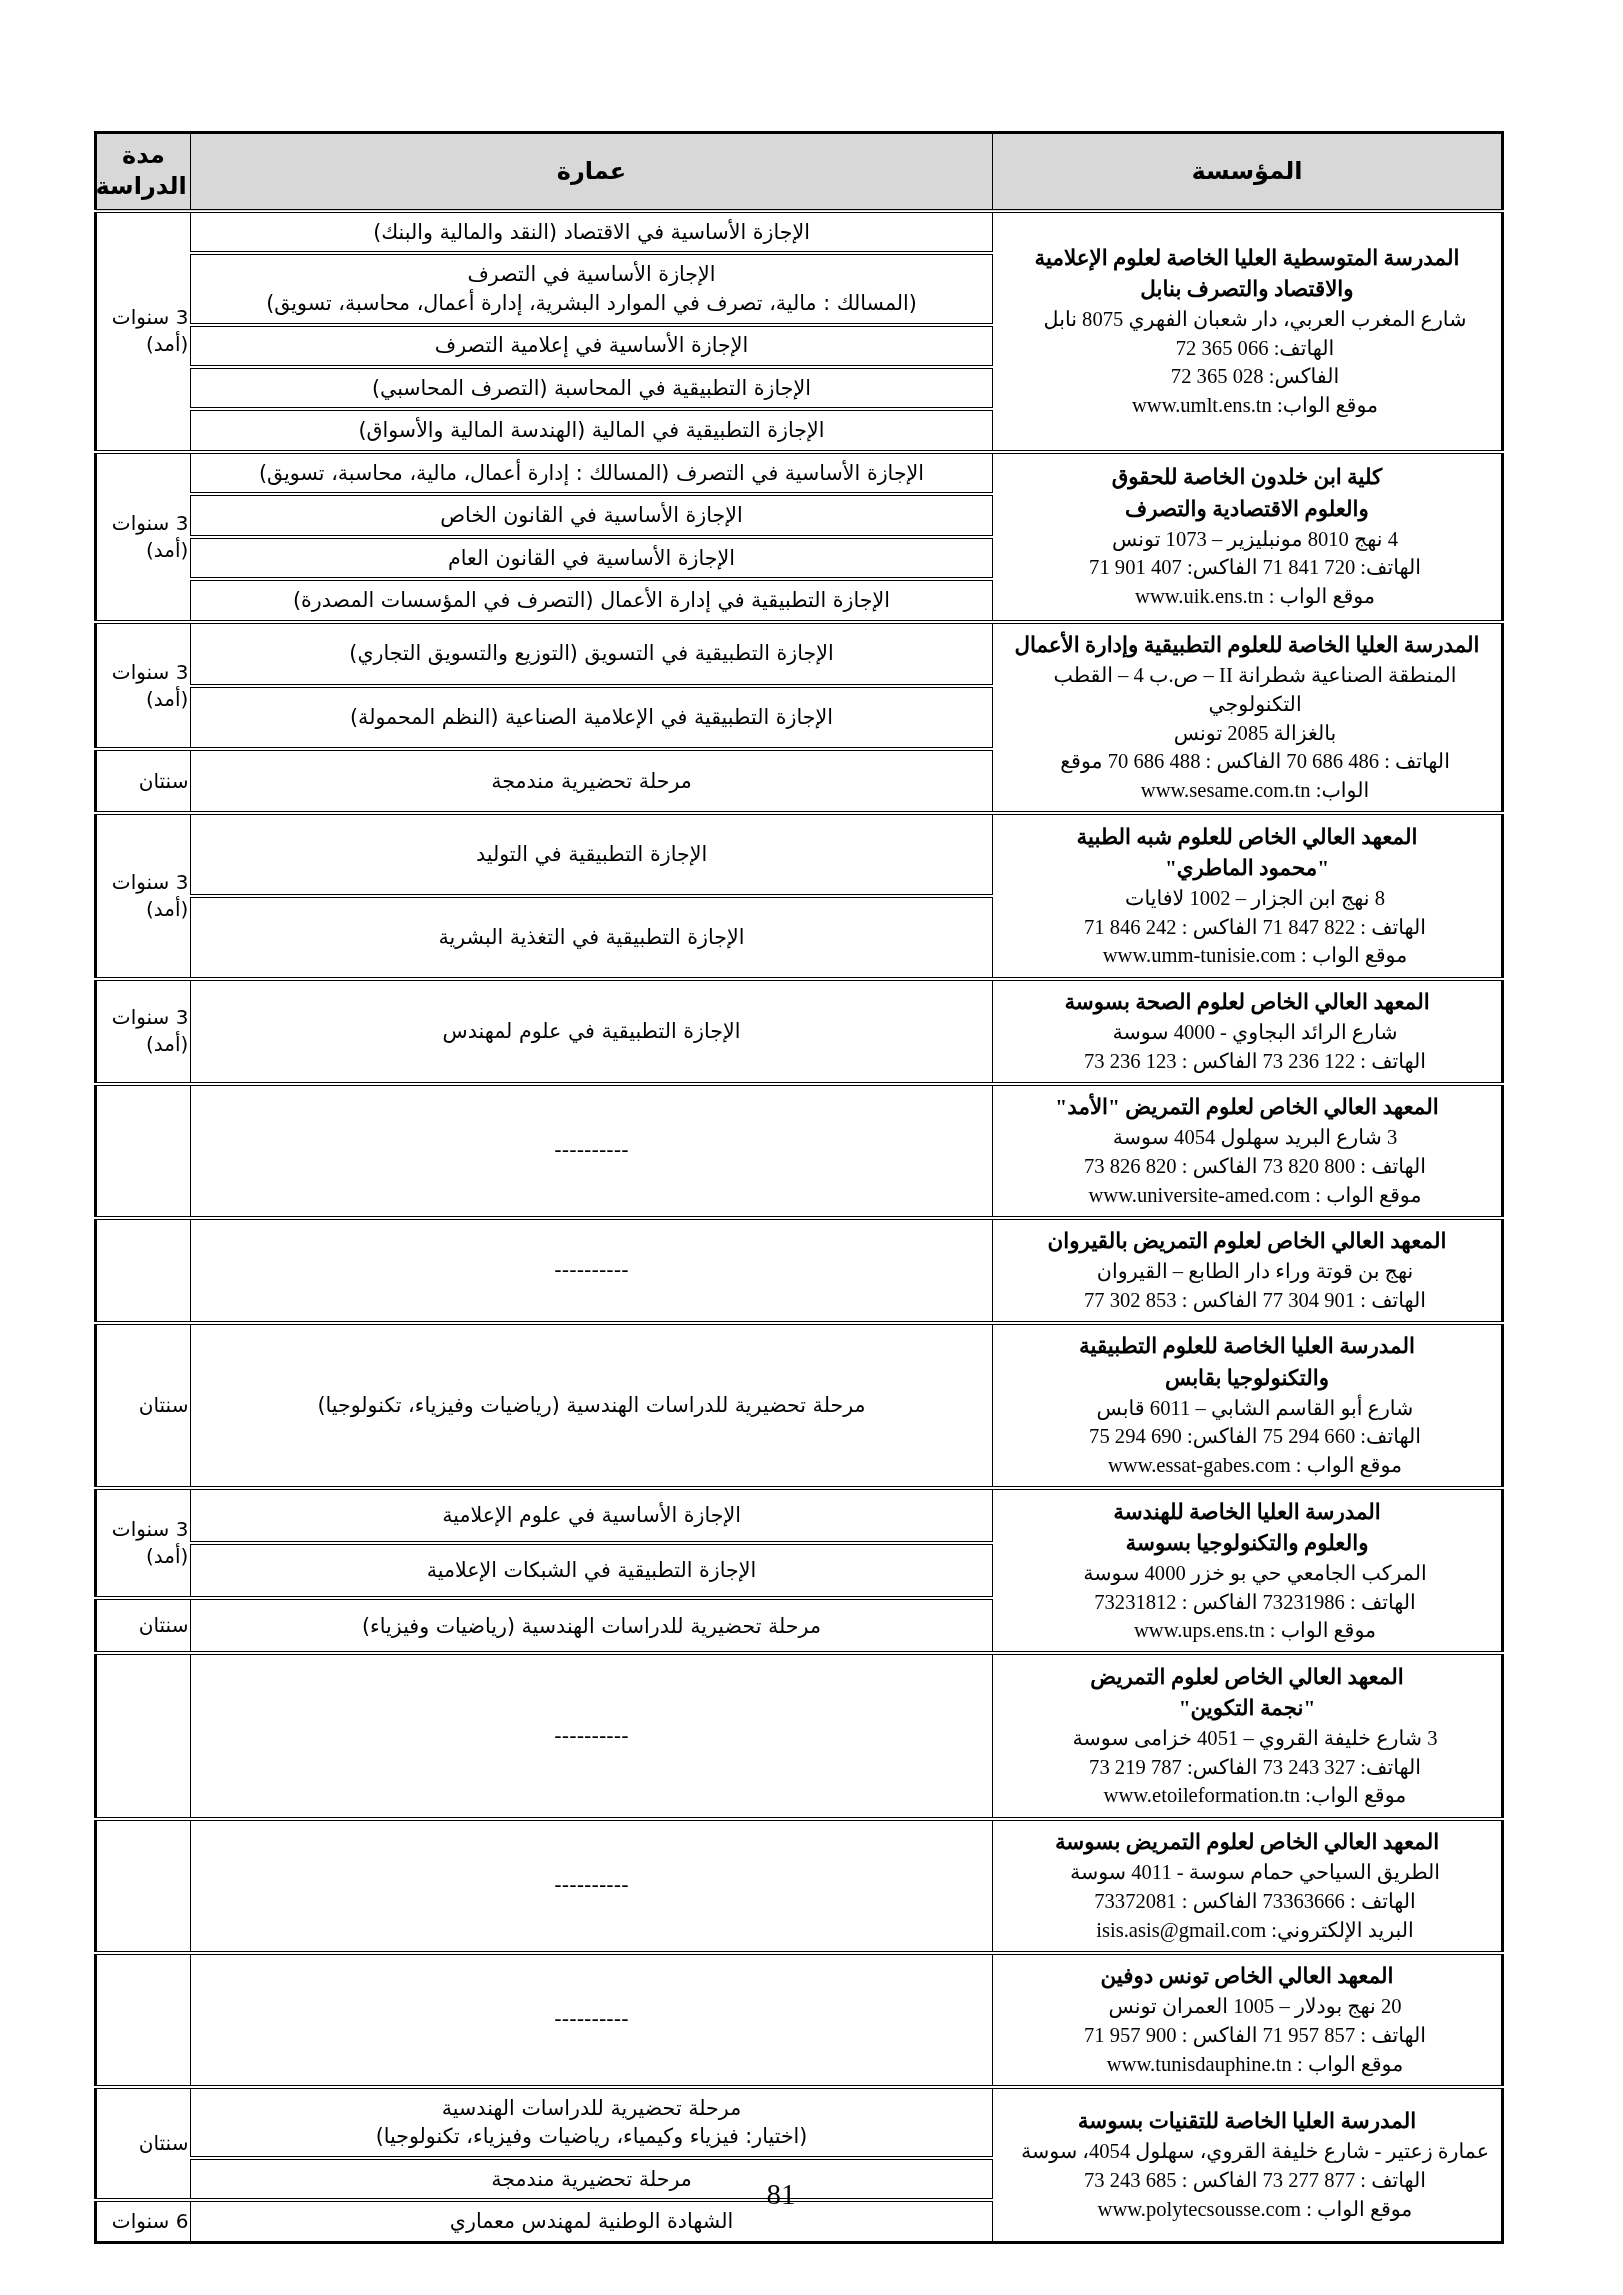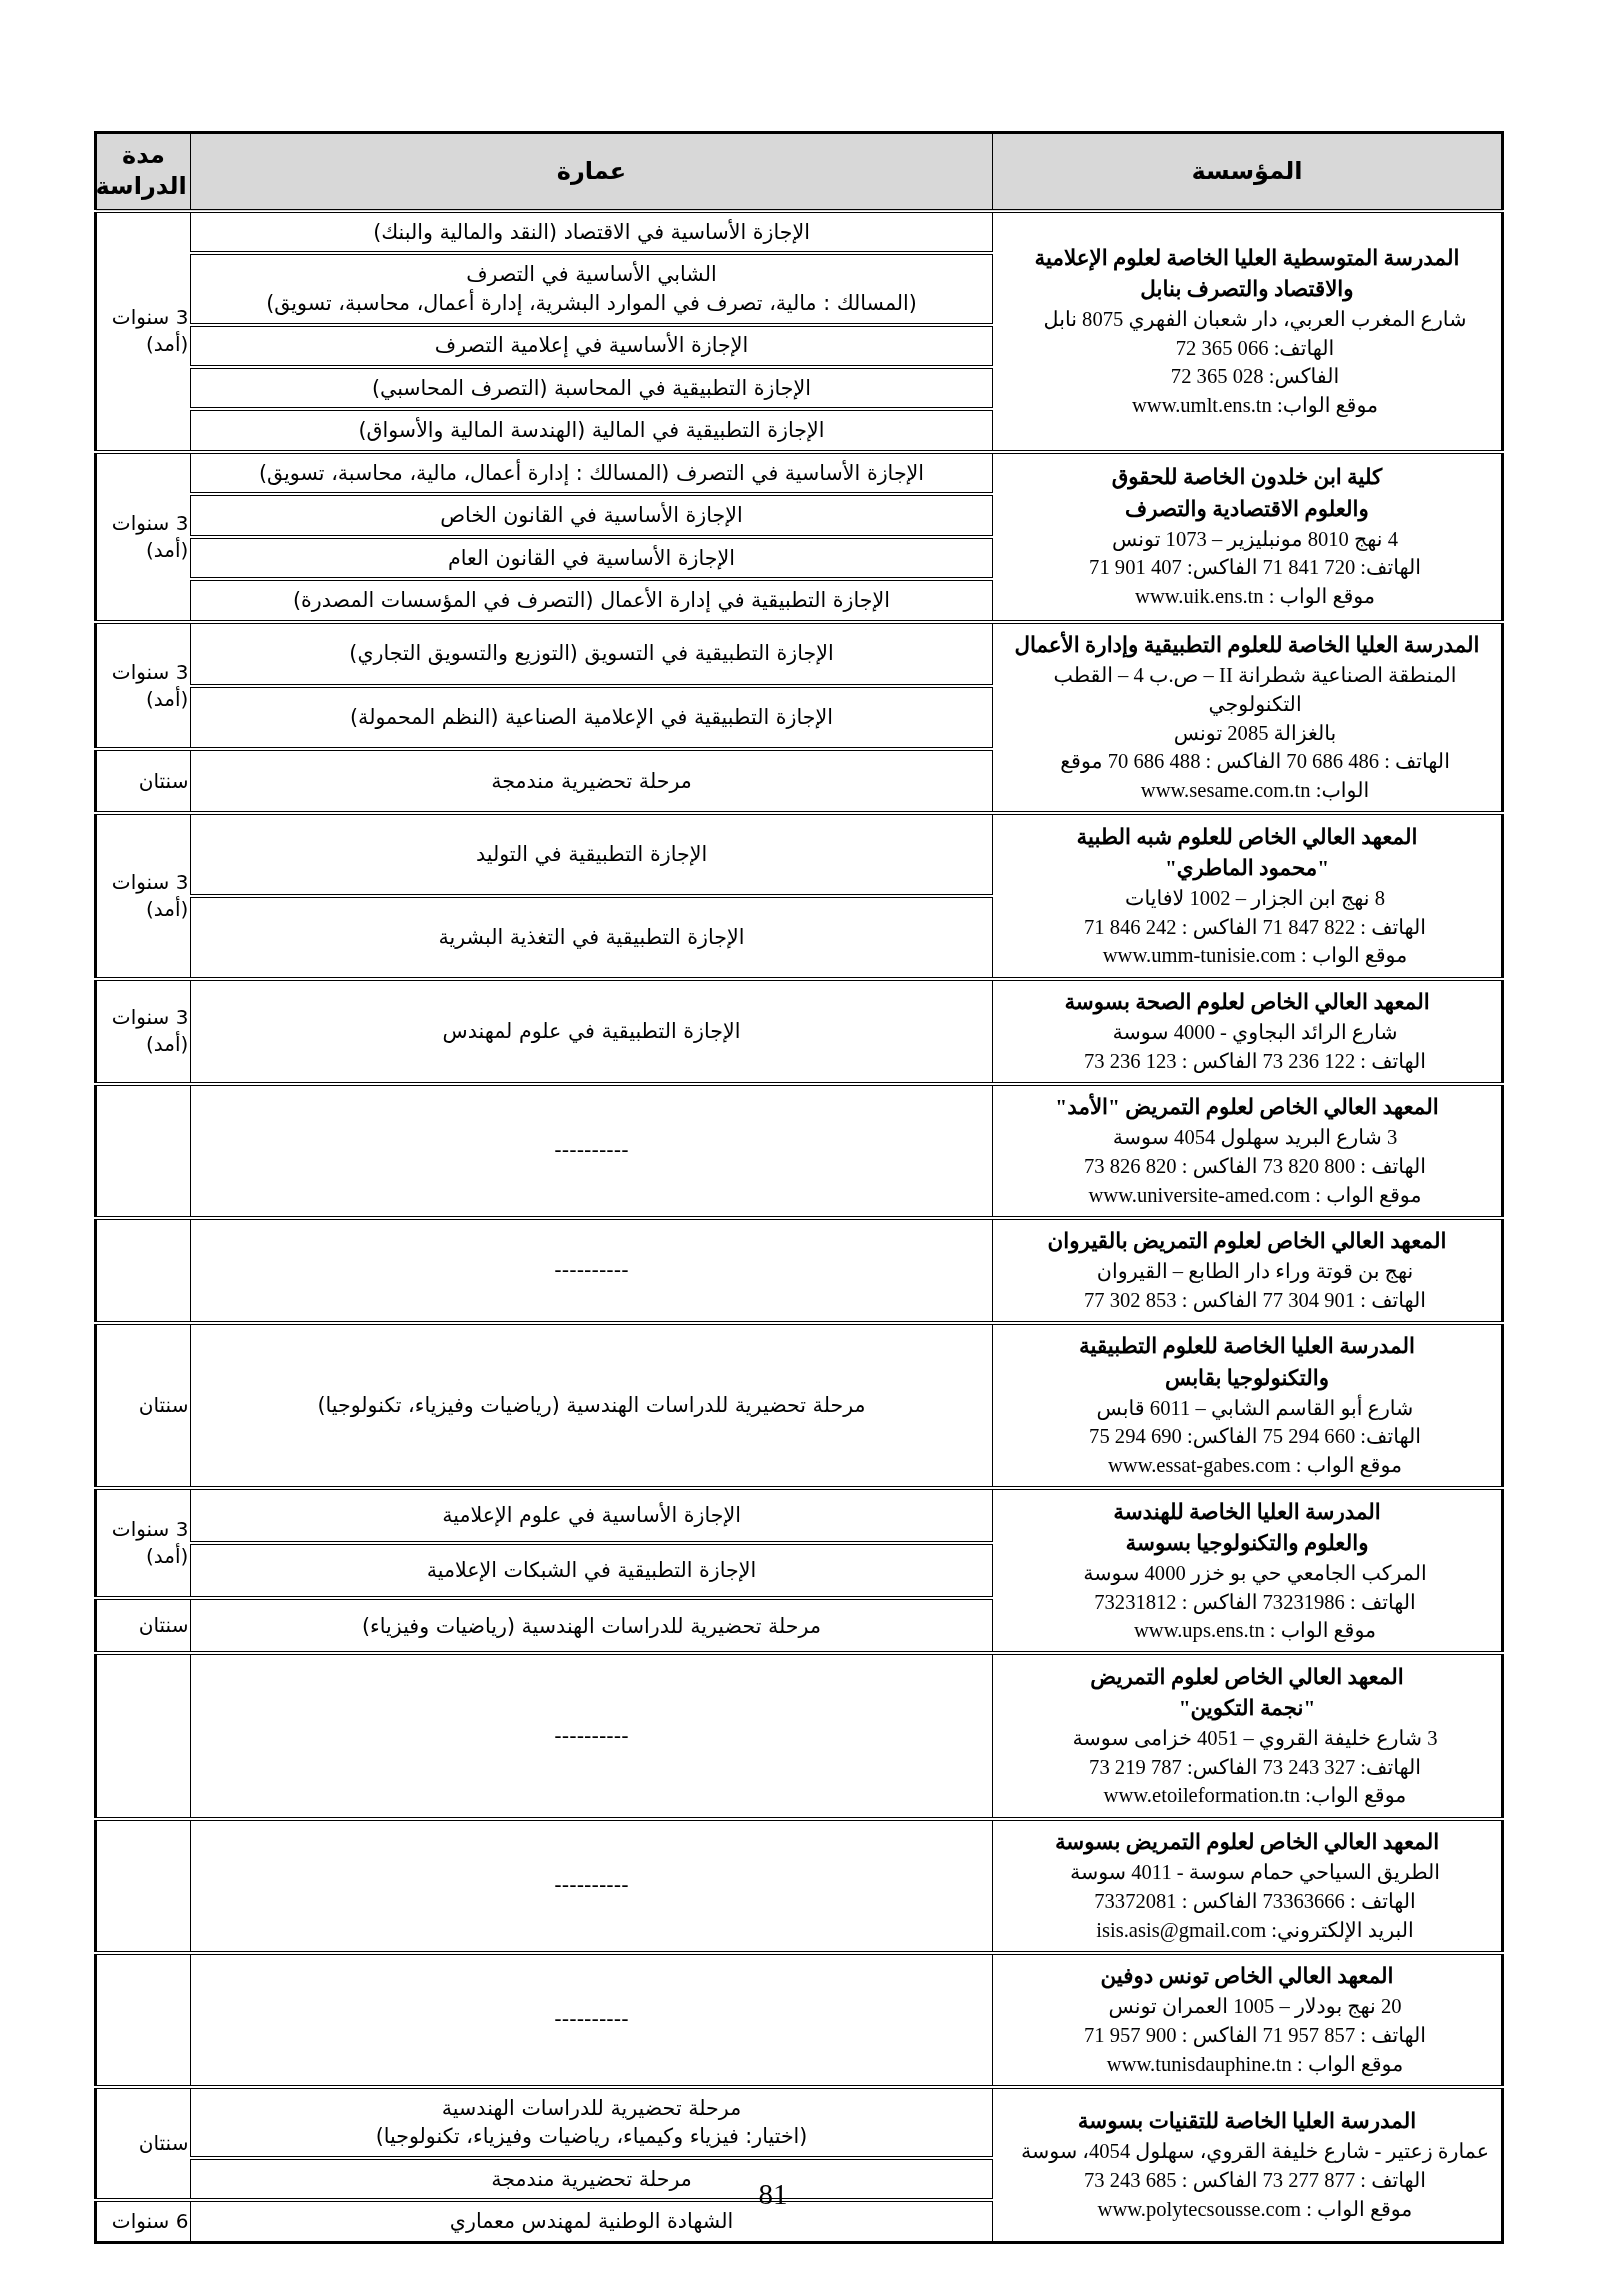--- a/index.html
+++ b/index.html
@@ -23,21 +23,21 @@
   }
   td.dur{
     text-align:right;padding:3.2px 1.6px;font-size:20px;line-height:1.35;
     white-space:pre-line;border-top:4px double #000;
   }
   td.inst{text-align:center;padding:6.3px 8px;border-top:4px double #000;font-family:Liberation Serif, serif;}
   .inst-name{font-weight:bold;font-size:21.4px;line-height:1.45;}
   .inst-info{font-size:20.6px;line-height:1.4;margin-left:16px;}
   tr.block-start > td{border-top:4.8px double #000;}
   .page-number{
-    position:absolute;top:2178px;left:8px;width:1530px;text-align:center;
+    position:absolute;top:2178px;left:16px;width:1530px;text-align:center;
     font-size:29px;font-family:"Liberation Serif",serif;
   }
 </style>
 </head>
 <body>
 
 <div class="page">
   <table class="doc-table" dir="rtl">
     <colgroup>
       <col style="width:510px">
@@ -60,21 +60,21 @@
             <div class="inst-info">شارع المغرب العربي، دار شعبان الفهري 8075 نابل</div>
             <div class="inst-info">الهاتف: ⁦72 365 066⁩</div>
             <div class="inst-info">الفاكس: ⁦72 365 028⁩</div>
             <div class="inst-info">موقع الواب: www.umlt.ens.tn</div>
           </td>
           <td class="branch">الإجازة الأساسية في الاقتصاد  (النقد والمالية والبنك)</td>
           <td class="dur" rowspan="5">3 سنوات
 (أمد)</td>
         </tr>
         <tr>
-          <td class="branch">الشابي الأساسية في التصرف
+          <td class="branch">الإجازة الأساسية في التصرف
 (المسالك : مالية، تصرف في الموارد البشرية، إدارة أعمال، محاسبة، تسويق)</td>
         </tr>
         <tr>
           <td class="branch">الإجازة الأساسية في إعلامية التصرف</td>
         </tr>
         <tr>
           <td class="branch">الإجازة التطبيقية في المحاسبة (التصرف المحاسبي)</td>
         </tr>
         <tr>
           <td class="branch">الإجازة التطبيقية في المالية (الهندسة المالية والأسواق)</td>

